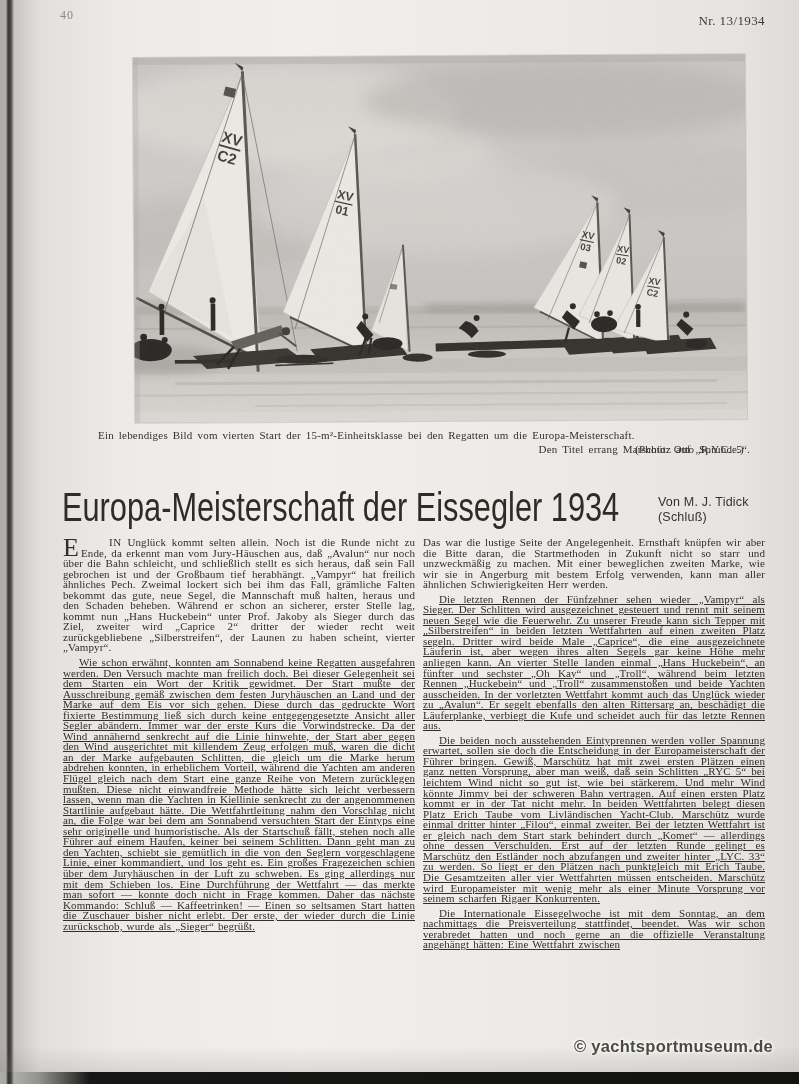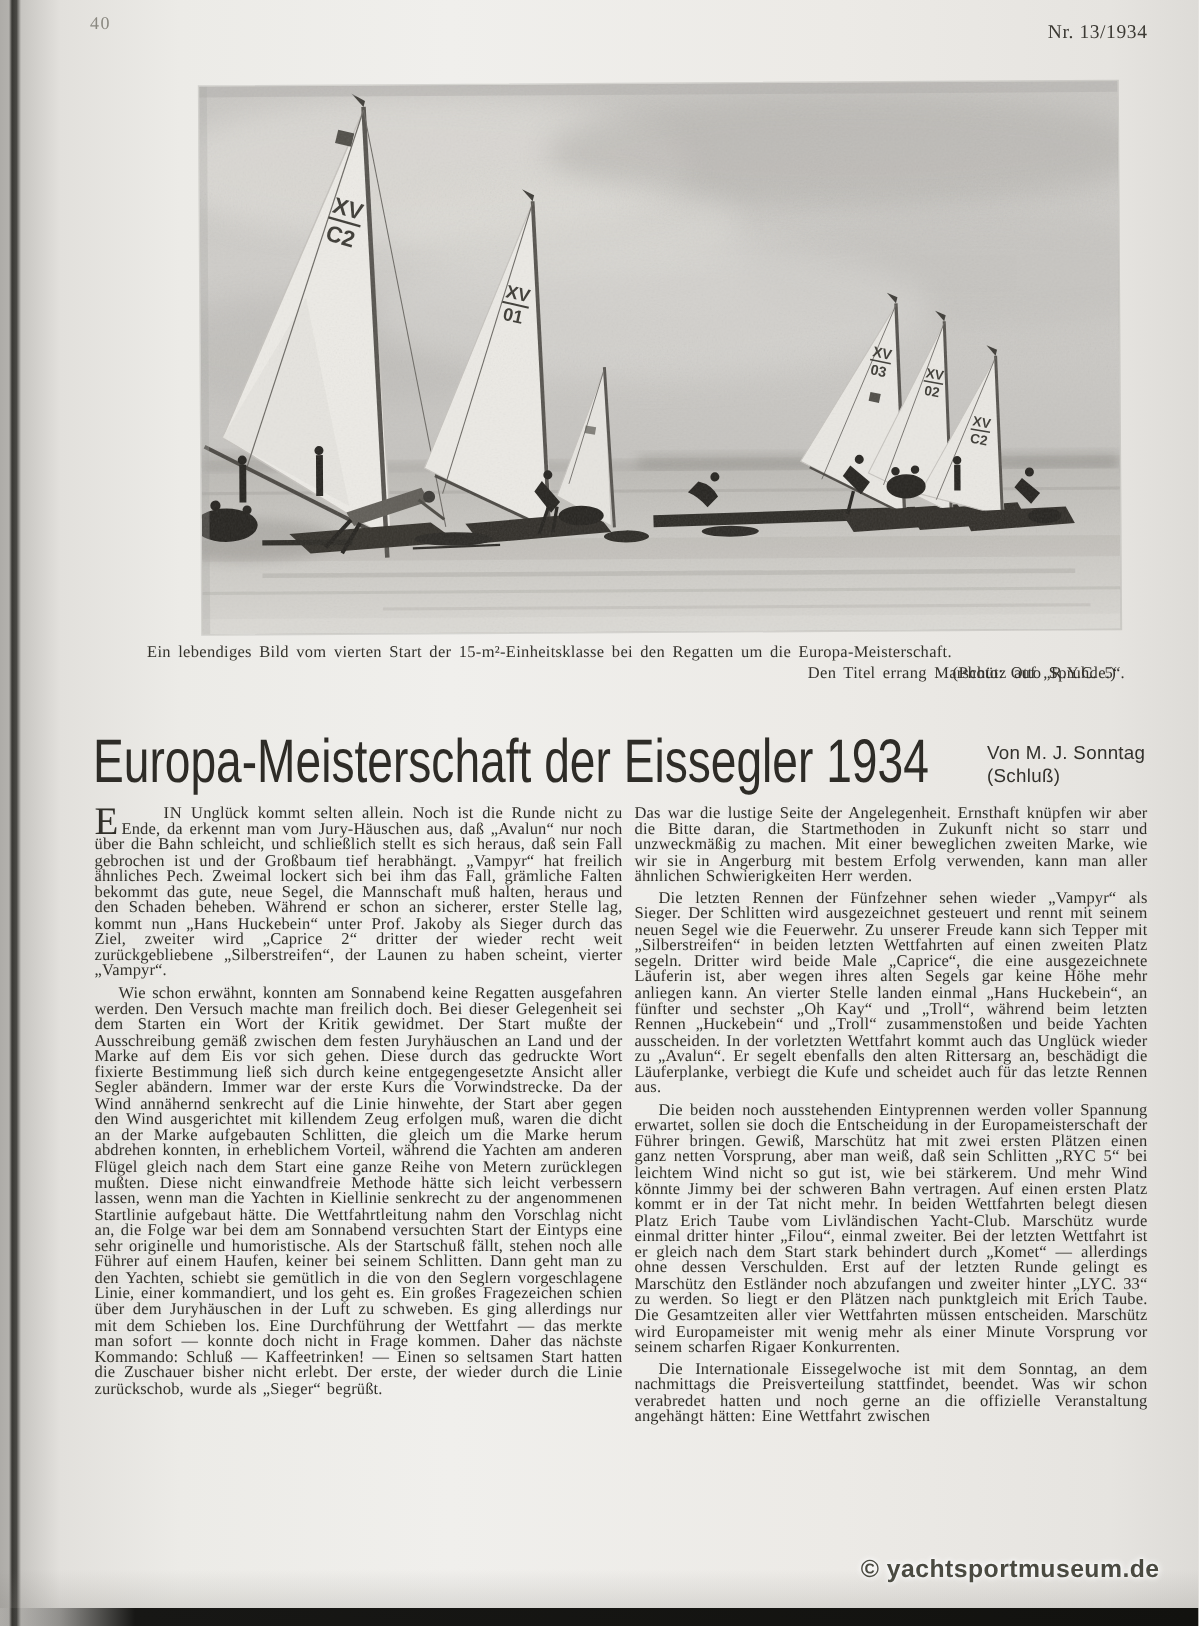--- a/index.html
+++ b/index.html
@@ -26,21 +26,21 @@
 
   .title{left:62px;top:484px;white-space:nowrap;
          font-family:"Liberation Sans", sans-serif;font-size:41px;font-weight:400;
          color:#2e2c27;transform:scaleX(.75);transform-origin:0 0;letter-spacing:0px;}
   .byline{left:658px;top:495px;width:130px;font-family:"Liberation Sans", sans-serif;
           font-size:12.5px;line-height:15px;color:#33312c;letter-spacing:.2px;}
 
   .columns{left:63px;top:537px;width:702px;display:grid;grid-template-columns:352px 342px;column-gap:8px;}
   .col{font-size:11px;line-height:10.55px;text-align:justify;letter-spacing:.1px;word-spacing:1.2px;color:#312f29;}
   .col p{margin:0 0 4px 0;padding:0;}
-  .col p.indent{text-indent:16px;}
+  .col p.indent{text-indent:16px;text-decoration:underline;}
   .dropcap{float:left;font-size:26px;line-height:20px;padding:1px 2px 0 0;font-weight:400;}
   .leadcaps{letter-spacing:.5px;margin-left:28px;}
 
   .watermark{right:26px;top:1037px;font-family:"Liberation Sans", sans-serif;
              font-weight:700;font-size:16.5px;letter-spacing:.3px;color:#4a4a41;
              text-shadow:0 0 2px #fff,0 0 4px #fff,0 0 6px rgba(255,255,255,.9);}
 
   .bottom-band{left:0;top:1072px;width:799px;height:12px;
                background:linear-gradient(90deg,rgba(22,22,20,0) 0,rgba(22,22,20,.4) 40px,#171715 90px,#12120f 100%);}
   .bottom-shadow{left:0;top:1046px;width:799px;height:26px;
@@ -236,21 +236,21 @@
 <div class="abs caption">
   <div class="l1">Ein lebendiges Bild vom vierten Start der 15-m²-Einheitsklasse bei den Regatten um die Europa-Meisterschaft.</div>
   <div class="l2">
     <span>Den Titel errang Marschütz auf „R.Y.C. 5“.</span>
     <span class="credit">(Photo: Otto Spruhde.)</span>
   </div>
 </div>
 
 <h1 class="abs title" style="margin:0;">Europa-Meisterschaft der Eissegler 1934</h1>
 <div class="abs byline">
-  <div>Von M. J. Sonntag</div>
+  <div>Von M. J. Tidick</div>
   <div>(Schluß)</div>
 </div>
 
 <div class="abs columns">
   <div class="col">
     <p class="body-p"><span class="dropcap">E</span><span class="leadcaps">IN</span><span> Unglück kommt selten allein. Noch ist die Runde nicht zu Ende, da erkennt man vom Jury-Häuschen aus, daß „Avalun“ nur noch über die Bahn schleicht, und schließlich stellt es sich heraus, daß sein Fall gebrochen ist und der Großbaum tief herabhängt. „Vampyr“ hat freilich ähnliches Pech. Zweimal lockert sich bei ihm das Fall, grämliche Falten bekommt das gute, neue Segel, die Mannschaft muß halten, heraus und den Schaden beheben. Während er schon an sicherer, erster Stelle lag, kommt nun „Hans Huckebein“ unter Prof. Jakoby als Sieger durch das Ziel, zweiter wird „Caprice 2“ dritter der wieder recht weit zurückgebliebene „Silberstreifen“, der Launen zu haben scheint, vierter „Vampyr“.</span></p>
     <p class="body-p indent">Wie schon erwähnt, konnten am Sonnabend keine Regatten ausgefahren werden. Den Versuch machte man freilich doch. Bei dieser Gelegenheit sei dem Starten ein Wort der Kritik gewidmet. Der Start mußte der Ausschreibung gemäß zwischen dem festen Juryhäuschen an Land und der Marke auf dem Eis vor sich gehen. Diese durch das gedruckte Wort fixierte Bestimmung ließ sich durch keine entgegengesetzte Ansicht aller Segler abändern. Immer war der erste Kurs die Vorwindstrecke. Da der Wind annähernd senkrecht auf die Linie hinwehte, der Start aber gegen den Wind ausgerichtet mit killendem Zeug erfolgen muß, waren die dicht an der Marke aufgebauten Schlitten, die gleich um die Marke herum abdrehen konnten, in erheblichem Vorteil, während die Yachten am anderen Flügel gleich nach dem Start eine ganze Reihe von Metern zurücklegen mußten. Diese nicht einwandfreie Methode hätte sich leicht verbessern lassen, wenn man die Yachten in Kiellinie senkrecht zu der angenommenen Startlinie aufgebaut hätte. Die Wettfahrtleitung nahm den Vorschlag nicht an, die Folge war bei dem am Sonnabend versuchten Start der Eintyps eine sehr originelle und humoristische. Als der Startschuß fällt, stehen noch alle Führer auf einem Haufen, keiner bei seinem Schlitten. Dann geht man zu den Yachten, schiebt sie gemütlich in die von den Seglern vorgeschlagene Linie, einer kommandiert, und los geht es. Ein großes Fragezeichen schien über dem Juryhäuschen in der Luft zu schweben. Es ging allerdings nur mit dem Schieben los. Eine Durchführung der Wettfahrt — das merkte man sofort — konnte doch nicht in Frage kommen. Daher das nächste Kommando: Schluß — Kaffeetrinken! — Einen so seltsamen Start hatten die Zuschauer bisher nicht erlebt. Der erste, der wieder durch die Linie zurückschob, wurde als „Sieger“ begrüßt.</p>
   </div>
   <div class="col">
     <p class="body-p">Das war die lustige Seite der Angelegenheit. Ernsthaft knüpfen wir aber die Bitte daran, die Startmethoden in Zukunft nicht so starr und unzweckmäßig zu machen. Mit einer beweglichen zweiten Marke, wie wir sie in Angerburg mit bestem Erfolg verwenden, kann man aller ähnlichen Schwierigkeiten Herr werden.</p>

